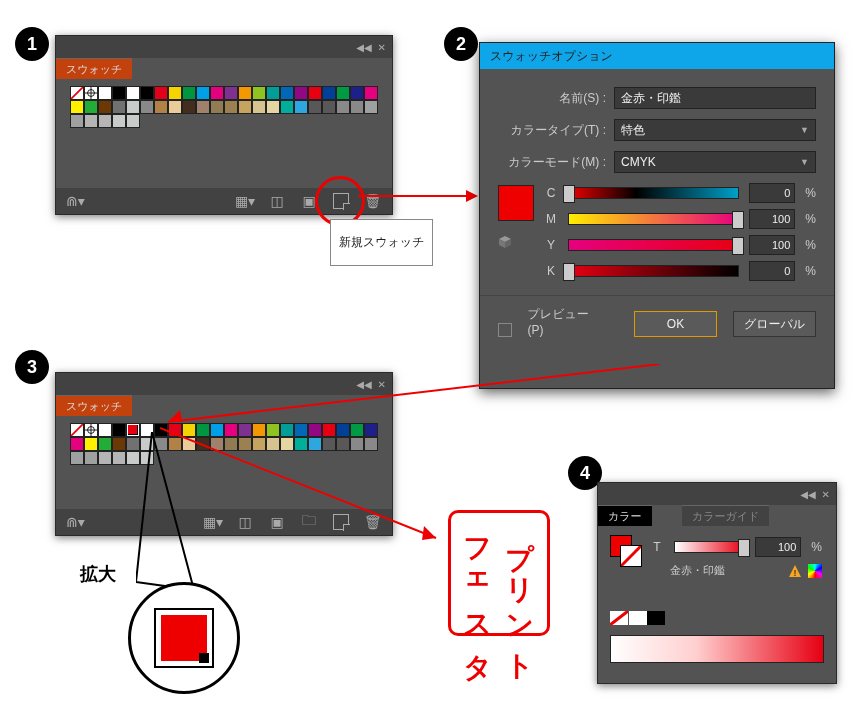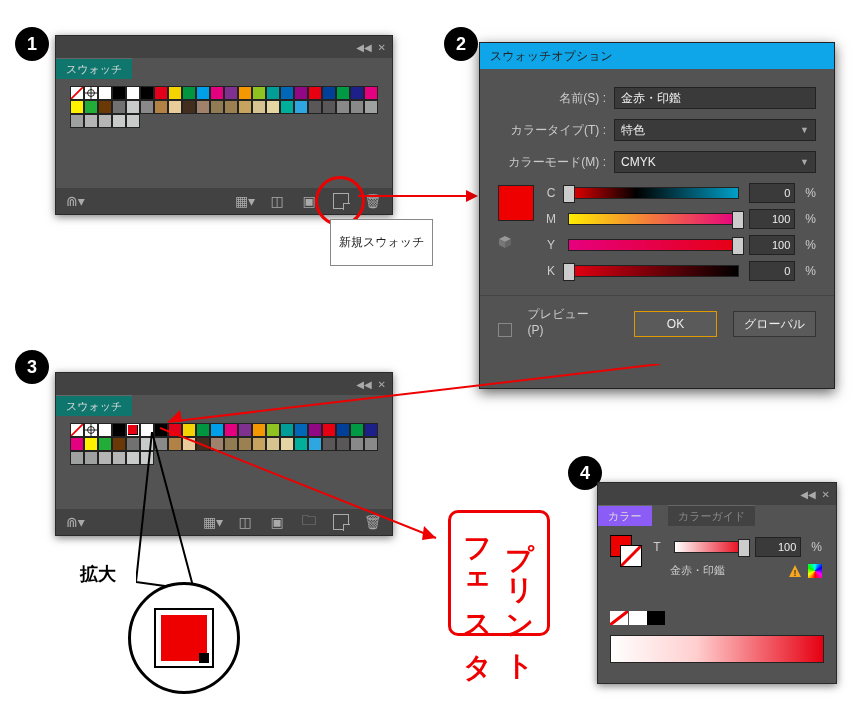--- a/index.html
+++ b/index.html
@@ -1,21 +1,21 @@
 <!DOCTYPE html>
 <html><head>
 <meta charset="utf-8">
 <style>
   html,body{margin:0;padding:0;background:#fff;font-family:"Meiryo","Hiragino Kaku Gothic Pro",sans-serif;font-size:12px;color:#ccc}
   .canvas{position:relative;width:853px;height:716px}
   .step-badge{position:absolute;width:34px;height:34px;border-radius:50%;background:#000;color:#fff;font-size:18px;font-weight:700;display:flex;align-items:center;justify-content:center}
   .panel{position:absolute;background:#535353;border:1px solid #2a2a2a;box-shadow:0 2px 8px rgba(0,0,0,.5)}
   .panel-header{height:22px;background:#424242;display:flex;align-items:center;justify-content:flex-end;padding:0 6px;gap:6px}
   .hdr-ctrl{color:#aaa;font-size:10px}
-  .tab{position:absolute;top:22px;left:0;height:20px;padding:0 10px;background:#0f766e;color:#ddd;font-size:11px;display:flex;align-items:center;border-top:1px solid #666}
+  .tab{position:absolute;top:22px;left:0;height:20px;padding:0 10px;background:#c2410c;color:#ddd;font-size:11px;display:flex;align-items:center;border-top:1px solid #666}
   .swatch-grid{position:absolute;left:14px;right:14px;display:flex;flex-wrap:wrap}
   .sw{width:14px;height:14px;box-sizing:border-box;border:1px solid #222}
   .panel-footer{position:absolute;bottom:0;left:0;right:0;height:26px;background:#424242;display:flex;align-items:center;justify-content:flex-end;padding:0 10px;gap:14px}
   .foot-ico{width:18px;height:18px;color:#aaa;display:flex;align-items:center;justify-content:center;font-size:14px}
   .foot-page{width:14px;height:14px;border:1px solid #aaa;position:relative}
   .foot-page::after{content:"";position:absolute;right:-2px;bottom:-2px;width:6px;height:6px;background:#424242;border-left:1px solid #aaa;border-top:1px solid #aaa}
   .circle-highlight{position:absolute;border:3px solid #e00;border-radius:50%;pointer-events:none}
   .tooltip{position:absolute;background:#fff;color:#222;border:1px solid #888;padding:14px 8px;font-size:12px}
   .dialog{position:absolute;background:#535353;border:1px solid #222;box-shadow:0 4px 12px rgba(0,0,0,.6)}
   .dlg-title{height:26px;background:#0ea5e9;color:#222;display:flex;align-items:center;padding:0 10px;font-size:12px}
@@ -39,21 +39,21 @@
   .dlg-footer{display:flex;align-items:flex-end;padding:10px 18px 16px;border-top:1px solid #444;gap:16px}
   .chk{width:12px;height:12px;border:1px solid #888}
   .btn{width:84px;height:24px;background:#5a5a5a;border:1px solid #333;color:#eee;display:flex;align-items:center;justify-content:center;font-size:12px}
   .btn.primary{border:1px solid #d08800;outline:1px solid #e09a00;outline-offset:-1px}
   .zoom-circle{position:absolute;width:106px;height:106px;border-radius:50%;background:#fff;border:3px solid #000;display:flex;align-items:center;justify-content:center}
   .zoom-sw{width:56px;height:56px;background:#fff;border:2px solid #000;position:relative}
   .zoom-sw::before{content:"";position:absolute;inset:5px;background:#e00}
   .zoom-sw::after{content:"";position:absolute;right:3px;bottom:3px;width:10px;height:10px;background:#000}
   .zoom-label{position:absolute;color:#000;font-size:18px;font-weight:700}
   .seal-border{position:absolute;border:3px solid #e00;border-radius:10px}
-  .color-panel .tab2{top:22px;left:70px}
+  .color-panel .tab2{top:22px;left:84px}
   .tint-track{height:10px;border:1px solid #222}
   .cube-ico{width:14px;height:14px}
   svg{display:block}
 </style>
 </head>
 <body>
 
 <div class="canvas">
 
   <div class="step-badge" style="left:15px;top:27px">1</div>
@@ -329,21 +329,21 @@
 
   <div class="seal-border" style="left:448px;top:510px;width:96px;height:120px"></div>
   <div style="position:absolute;left:458px;top:520px;font-family:serif;writing-mode:vertical-rl;color:#e00;font-size:28px;letter-spacing:6px;font-weight:700">フェスタ</div>
   <div style="position:absolute;left:500px;top:520px;font-family:serif;writing-mode:vertical-rl;color:#e00;font-size:28px;letter-spacing:6px;font-weight:700">プリント</div>
 
   <div class="panel color-panel" style="left:597px;top:482px;width:238px;height:200px">
     <div class="panel-header">
       <span class="hdr-ctrl">◀◀</span>
       <span class="hdr-ctrl">✕</span>
     </div>
-    <div class="tab" style="background:#8b5cf6">
+    <div class="tab" style="background:#000000">
         <span>カラー</span>
       </div>
     <div class="tab tab2" style="color:#888;background:#424242">
         <span>カラーガイド</span>
       </div>
 
     <div style="position:absolute;left:12px;top:52px">
       <div style="width:20px;height:20px;background:#e00;border:1px solid #000"></div>
       <div style="width:20px;height:20px;border:1px solid #000;background:#fff;margin:-12px 0 0 10px;position:relative">
         <svg viewBox="0 0 20 20" style="position:absolute;inset:0">

